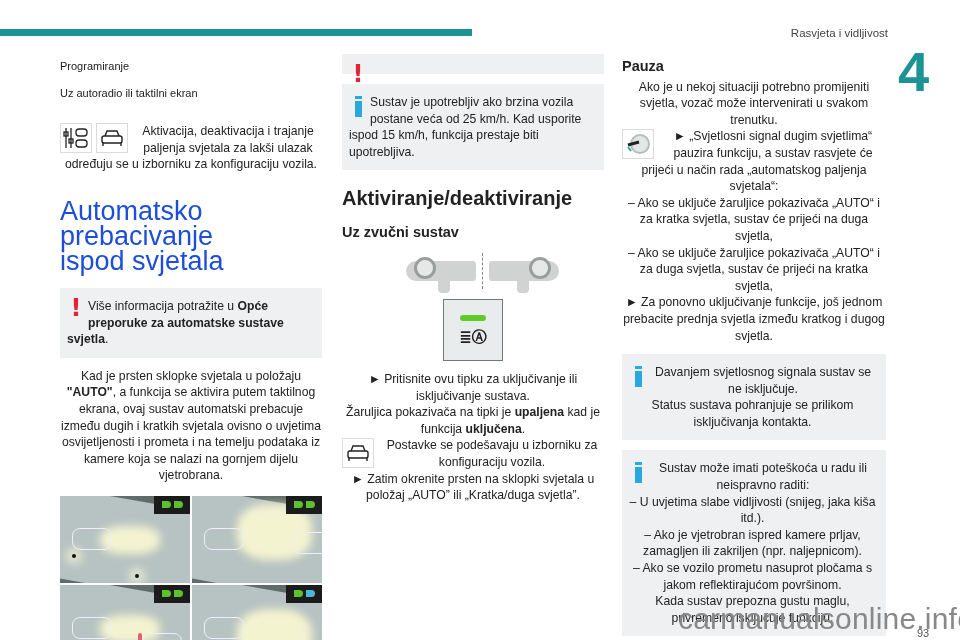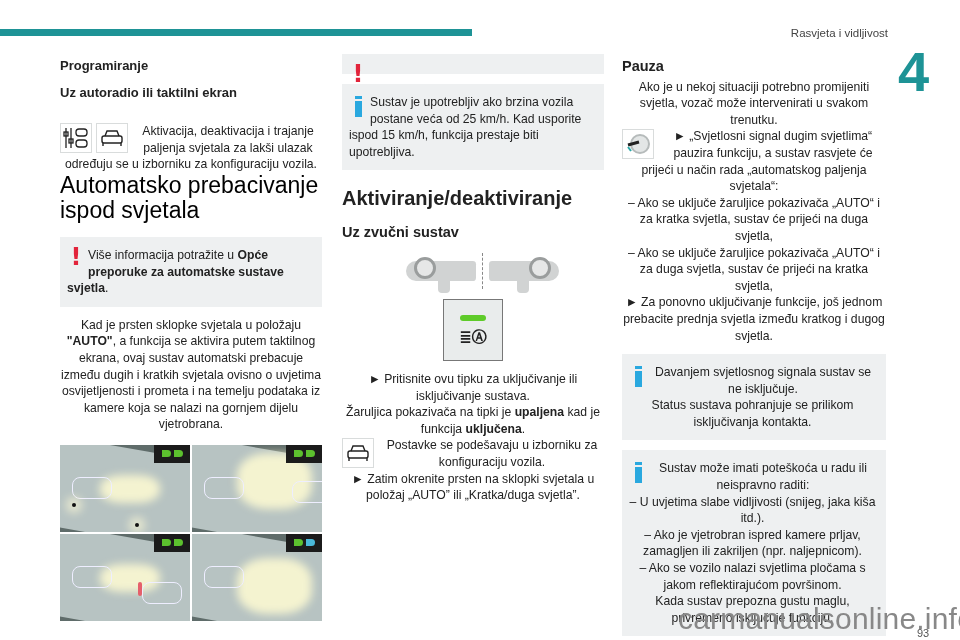--- a/index.html
+++ b/index.html
@@ -5,23 +5,23 @@
   * { box-sizing: border-box; margin: 0; padding: 0; }
   html, body { width: 960px; height: 640px; background: #ffffff; overflow: hidden; }
   body { position: relative; font-family: "Liberation Sans", sans-serif; color: #222; font-size: 12.2px; line-height: 16.6px; }
   .top-bar { position: absolute; left: 0; top: 29px; width: 472px; height: 7px; background: #1e9396; }
   .running-head { position: absolute; left: 780px; top: 25px; width: 108px; text-align: right; font-size: 11.5px; color: #444; }
   .chapter-num { position: absolute; left: 898px; top: 42px; font-size: 56px; font-weight: bold; color: #1e9396; line-height: 60px; }
   .col { position: absolute; top: 58px; }
   .col1 { left: 60px; width: 262px; }
   .col2 { left: 342px; width: 262px; }
   .col3 { left: 622px; width: 264px; }
-  .h-small { font-weight: bold; font-size: 13px; margin-bottom: 10px; }
+  .h-small { font-weight: normal; font-size: 11px; margin-bottom: 10px; }
   .h-sub { font-weight: bold; font-size: 14.5px; margin: 4px 0 8px; }
-  .h-big-grey { font-size: 23px; line-height: 25px; color: #000000; margin: 0 0 14px; }
+  .h-big-grey { font-size: 27px; line-height: 25px; color: #1d4ed8; margin: 26px 0 14px; }
   .h-big-grey span { display: block; }
   .h-bold-large { font-weight: bold; font-size: 20px; line-height: 24px; margin: 16px 0 14px; }
   p { margin-bottom: 0; text-align: center; }
   .icon-box { display: inline-flex; align-items: center; justify-content: center; width: 32px; height: 30px; border: 1px solid #d9dcdc; background: #fff; vertical-align: top; }
   .inline-icons { float: left; margin: 0 6px 2px 0; display: flex; gap: 4px; }
   .note { background: #eef0f1; padding: 10px 10px 10px 7px; margin: 10px 0; position: relative; }
   .note .mark { float: left; width: 18px; margin-right: 3px; display: flex; justify-content: center; }
   .excl { color: #e2243b; font-weight: bold; font-size: 24px; line-height: 20px; font-family: "DejaVu Sans", sans-serif; }
   .info-mark { display: flex; flex-direction: column; align-items: center; gap: 2px; padding-top: 2px; }
   .info-mark .dot { width: 7px; height: 3px; background: #29a8df; }
@@ -222,19 +222,19 @@
   <div class="note">
     <div class="mark">
         <div class="info-mark">
           <div class="dot"></div>
           <div class="bar"></div>
         </div>
       </div>
     <p>Sustav može imati poteškoća u radu ili neispravno raditi:</p>
     <p>– U uvjetima slabe vidljivosti (snijeg, jaka kiša itd.).</p>
     <p>– Ako je vjetrobran ispred kamere prljav, zamagljen ili zakriljen (npr. naljepnicom).</p>
-    <p>– Ako se vozilo nalazi svjetlima pločama s jakom reflektirajućom površinom.</p>
+    <p>– Ako se vozilo prometu nasuprot pločama s jakom reflektirajućom površinom.</p>
     <p>Kada sustav prepozna gustu maglu, privremeno isključuje funkciju.</p>
   </div>
 </div>
 
 <div class="page-num">93</div>
 <div class="watermark">carmanualsonline.info</div>
 
 </body></html>

